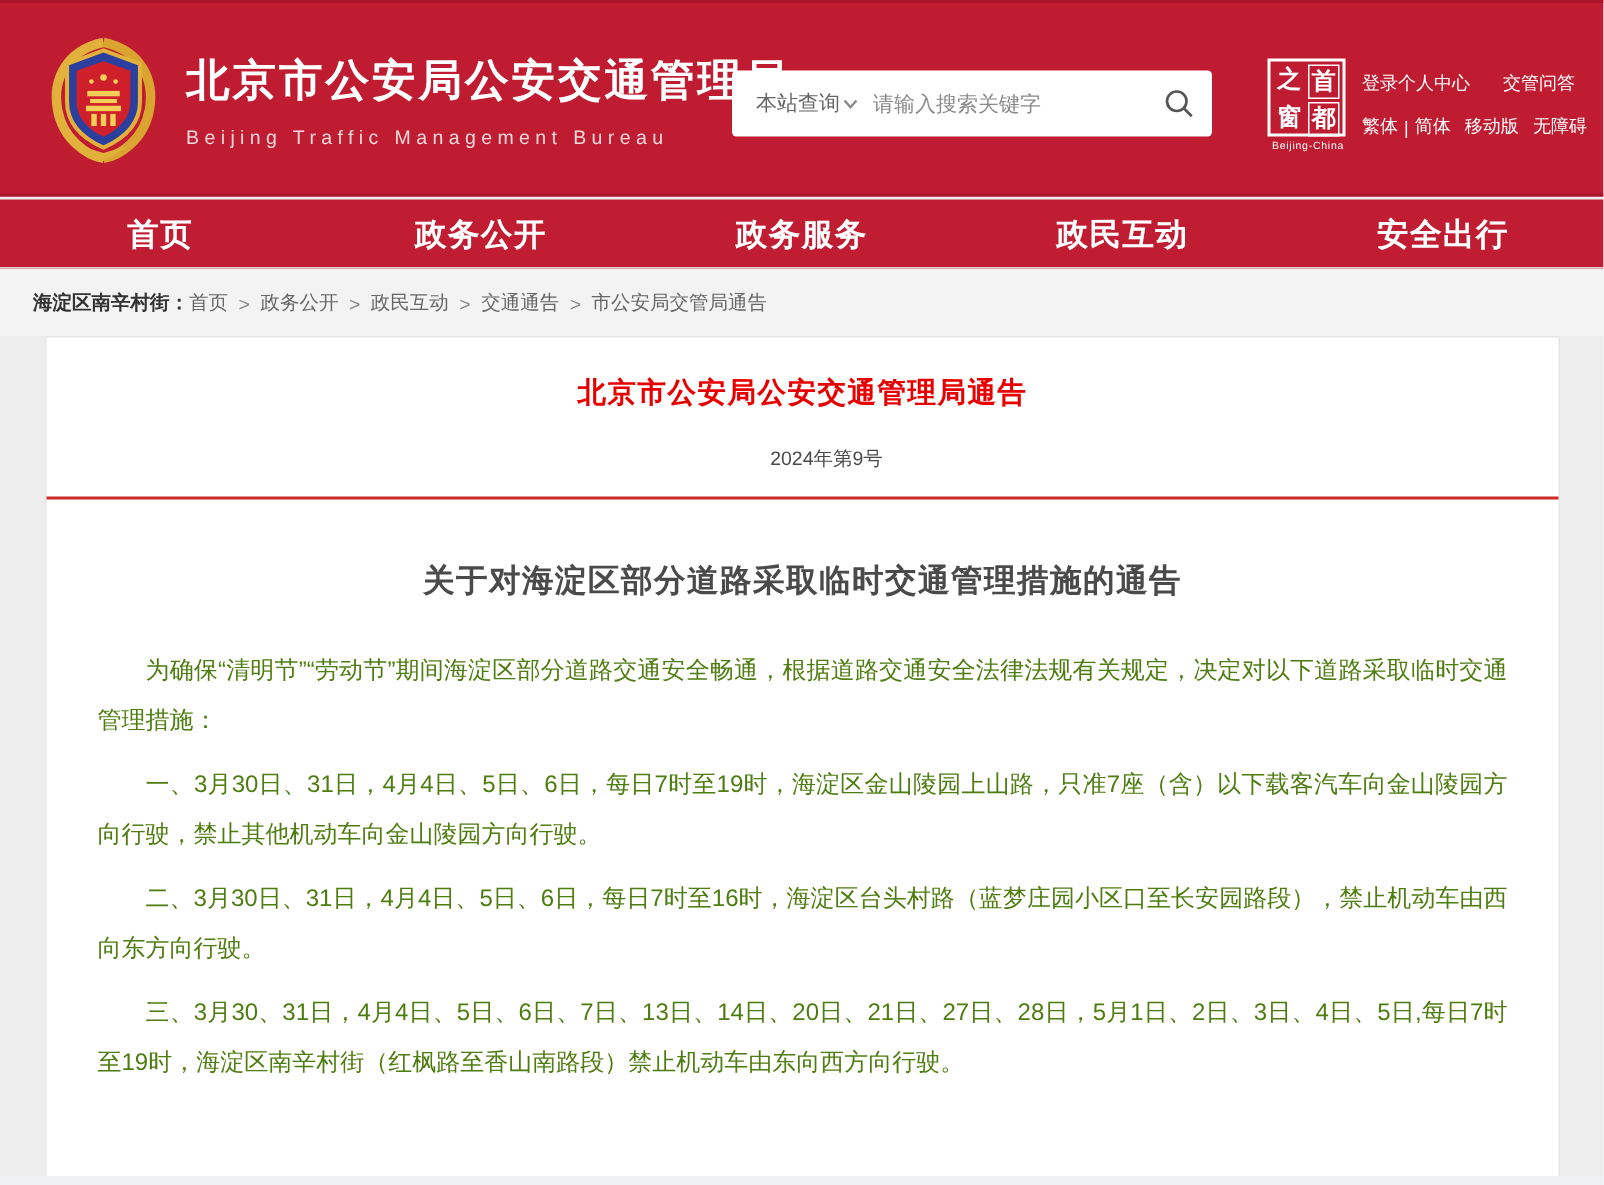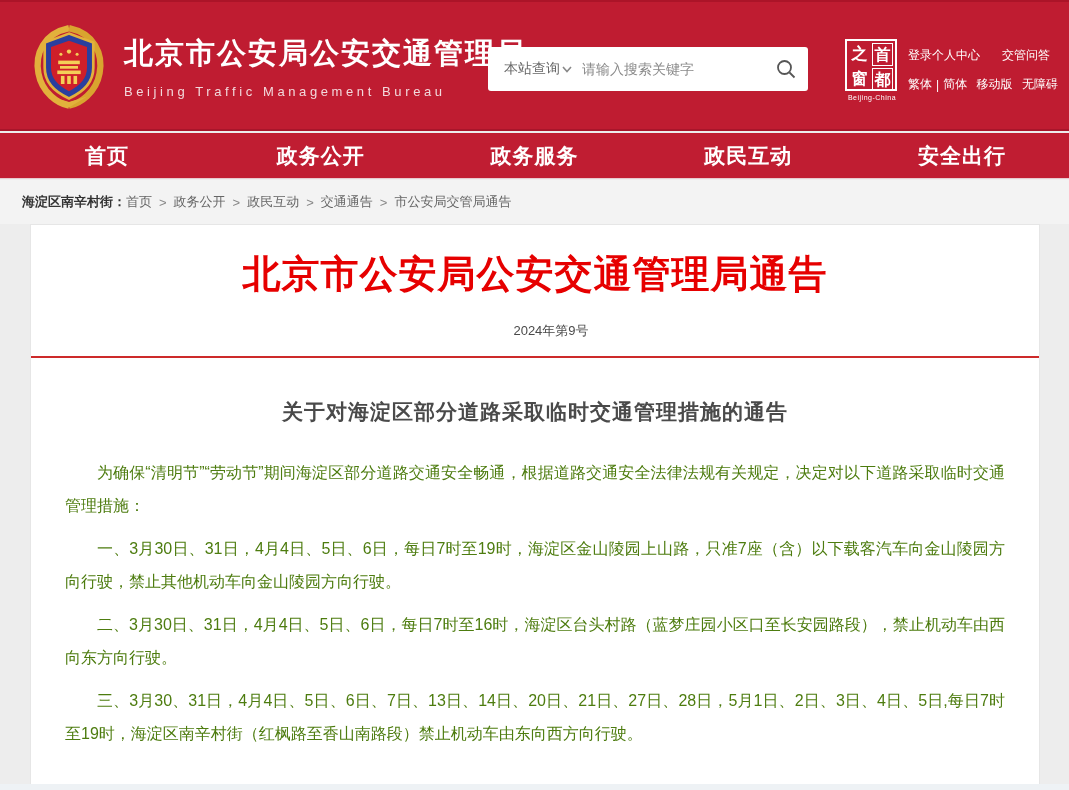--- a/index.html
+++ b/index.html
@@ -58,21 +58,21 @@
   .crumbbar { position:absolute; left:0; top:180px; width:1069px; height:44px;
     background:#f3f3f3; display:flex; align-items:center; padding-left:22px;
     font-size:13px; color:#666; }
   .crumb-label { color:#333; font-weight:bold; }
   .crumbbar a { color:#666; text-decoration:none; cursor:pointer; }
   .crumb-sep { margin:0 7px; color:#888; }
 
   
   .card { position:absolute; left:30px; top:224px; width:1010px; height:561px;
     background:#fff; border:1px solid #e6e6e6; border-bottom:none; }
-  .doc-title { text-align:center; margin-top:24px; font-size:38px; font-weight:bold;
+  .doc-title { text-align:center; margin-top:24px; font-size:19px; font-weight:bold;
     color:#e60000; letter-spacing:1px; }
   .doc-number { text-align:center; margin-top:22px; font-size:13px; color:#4a4a4a;padding-left:32px; }
   .doc-rule { height:2px; background:#cd2a2a; margin-top:16px; border:none; }
   .doc-subtitle { text-align:center; margin-top:40px; font-size:21px; font-weight:bold;
     color:#4a4a4a; letter-spacing:1px; }
   .doc-body { padding:0 34px; margin-top:30px; font-size:16px; color:#4d7c0f; }
   .doc-body p { text-indent:2em; line-height:33px; margin-bottom:10px; text-align:justify; }
 
   .bottom-strip { position:absolute; left:0; bottom:0; width:1069px; height:6px; background:#eef2f5; }
 </style>

